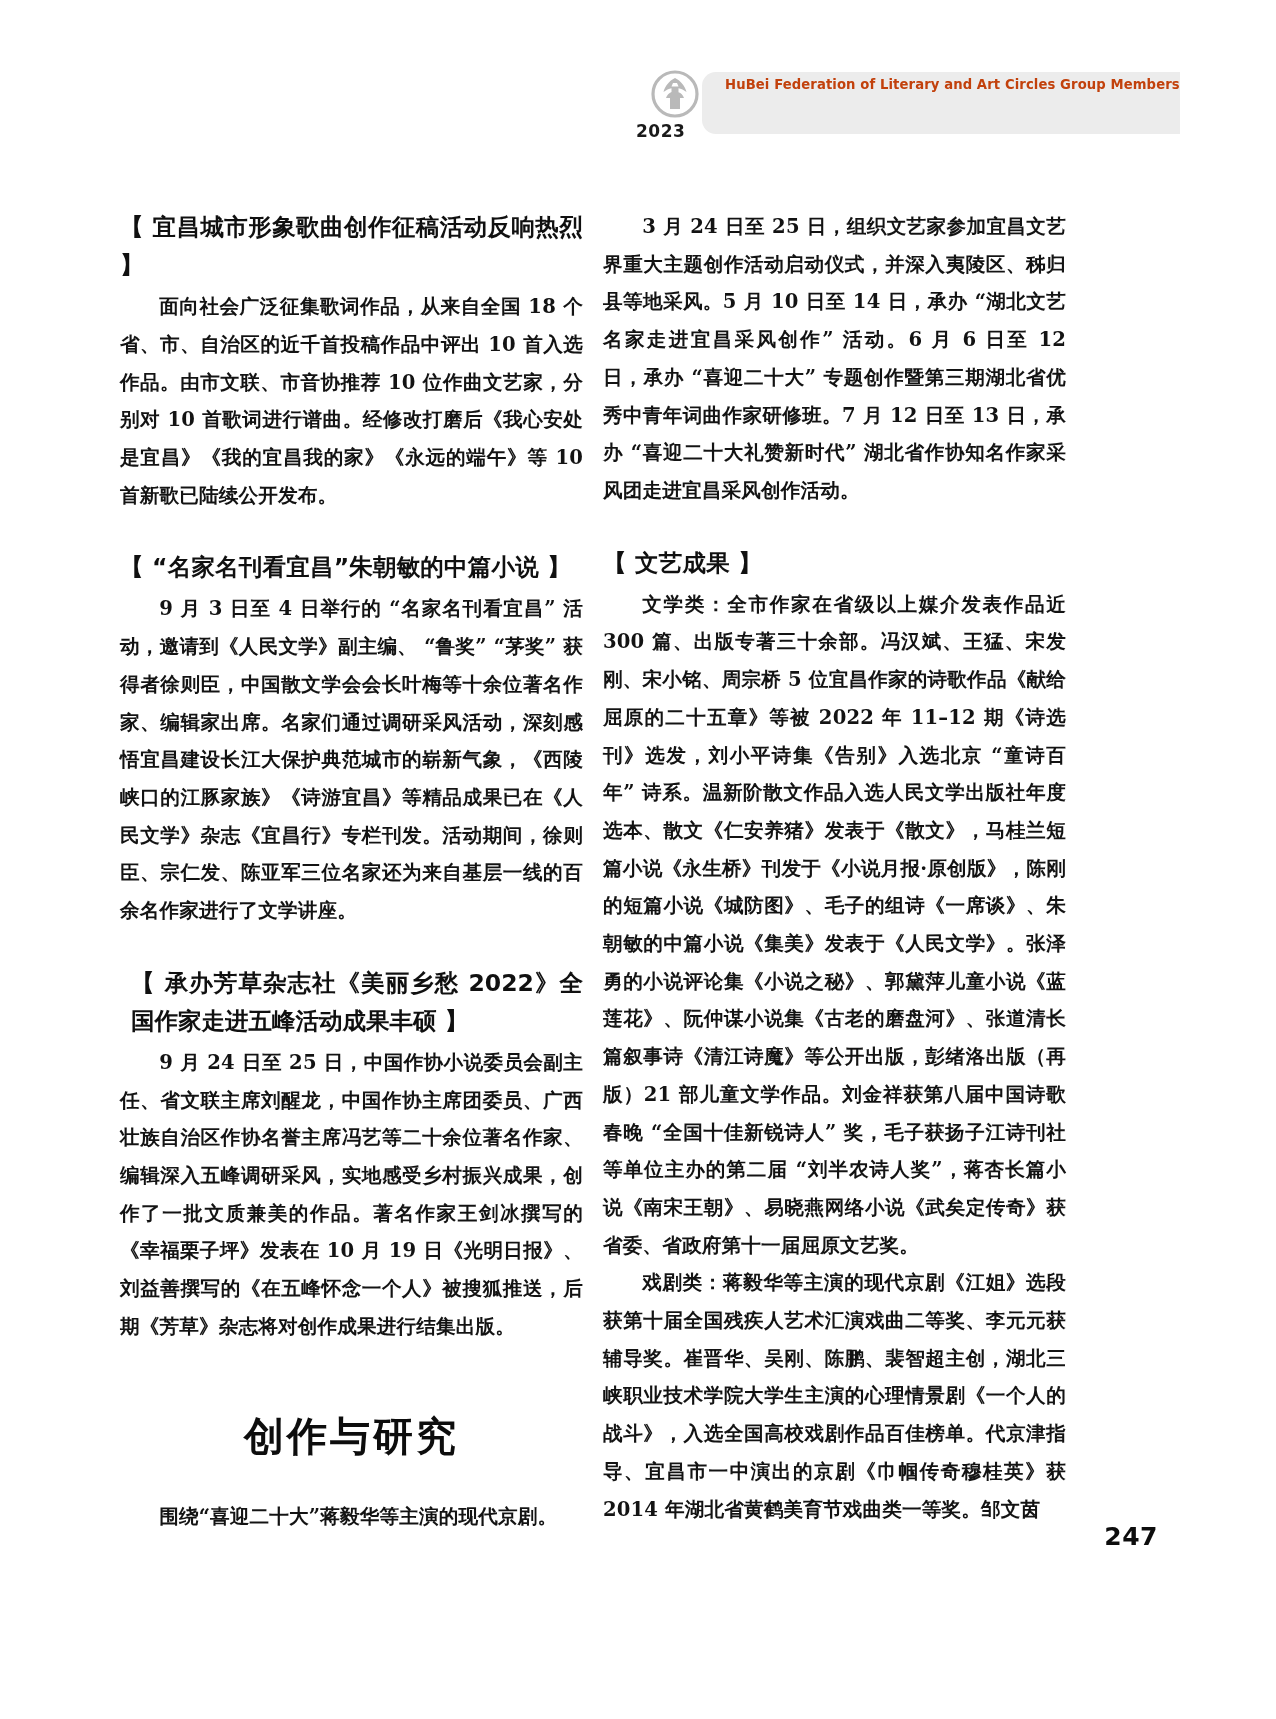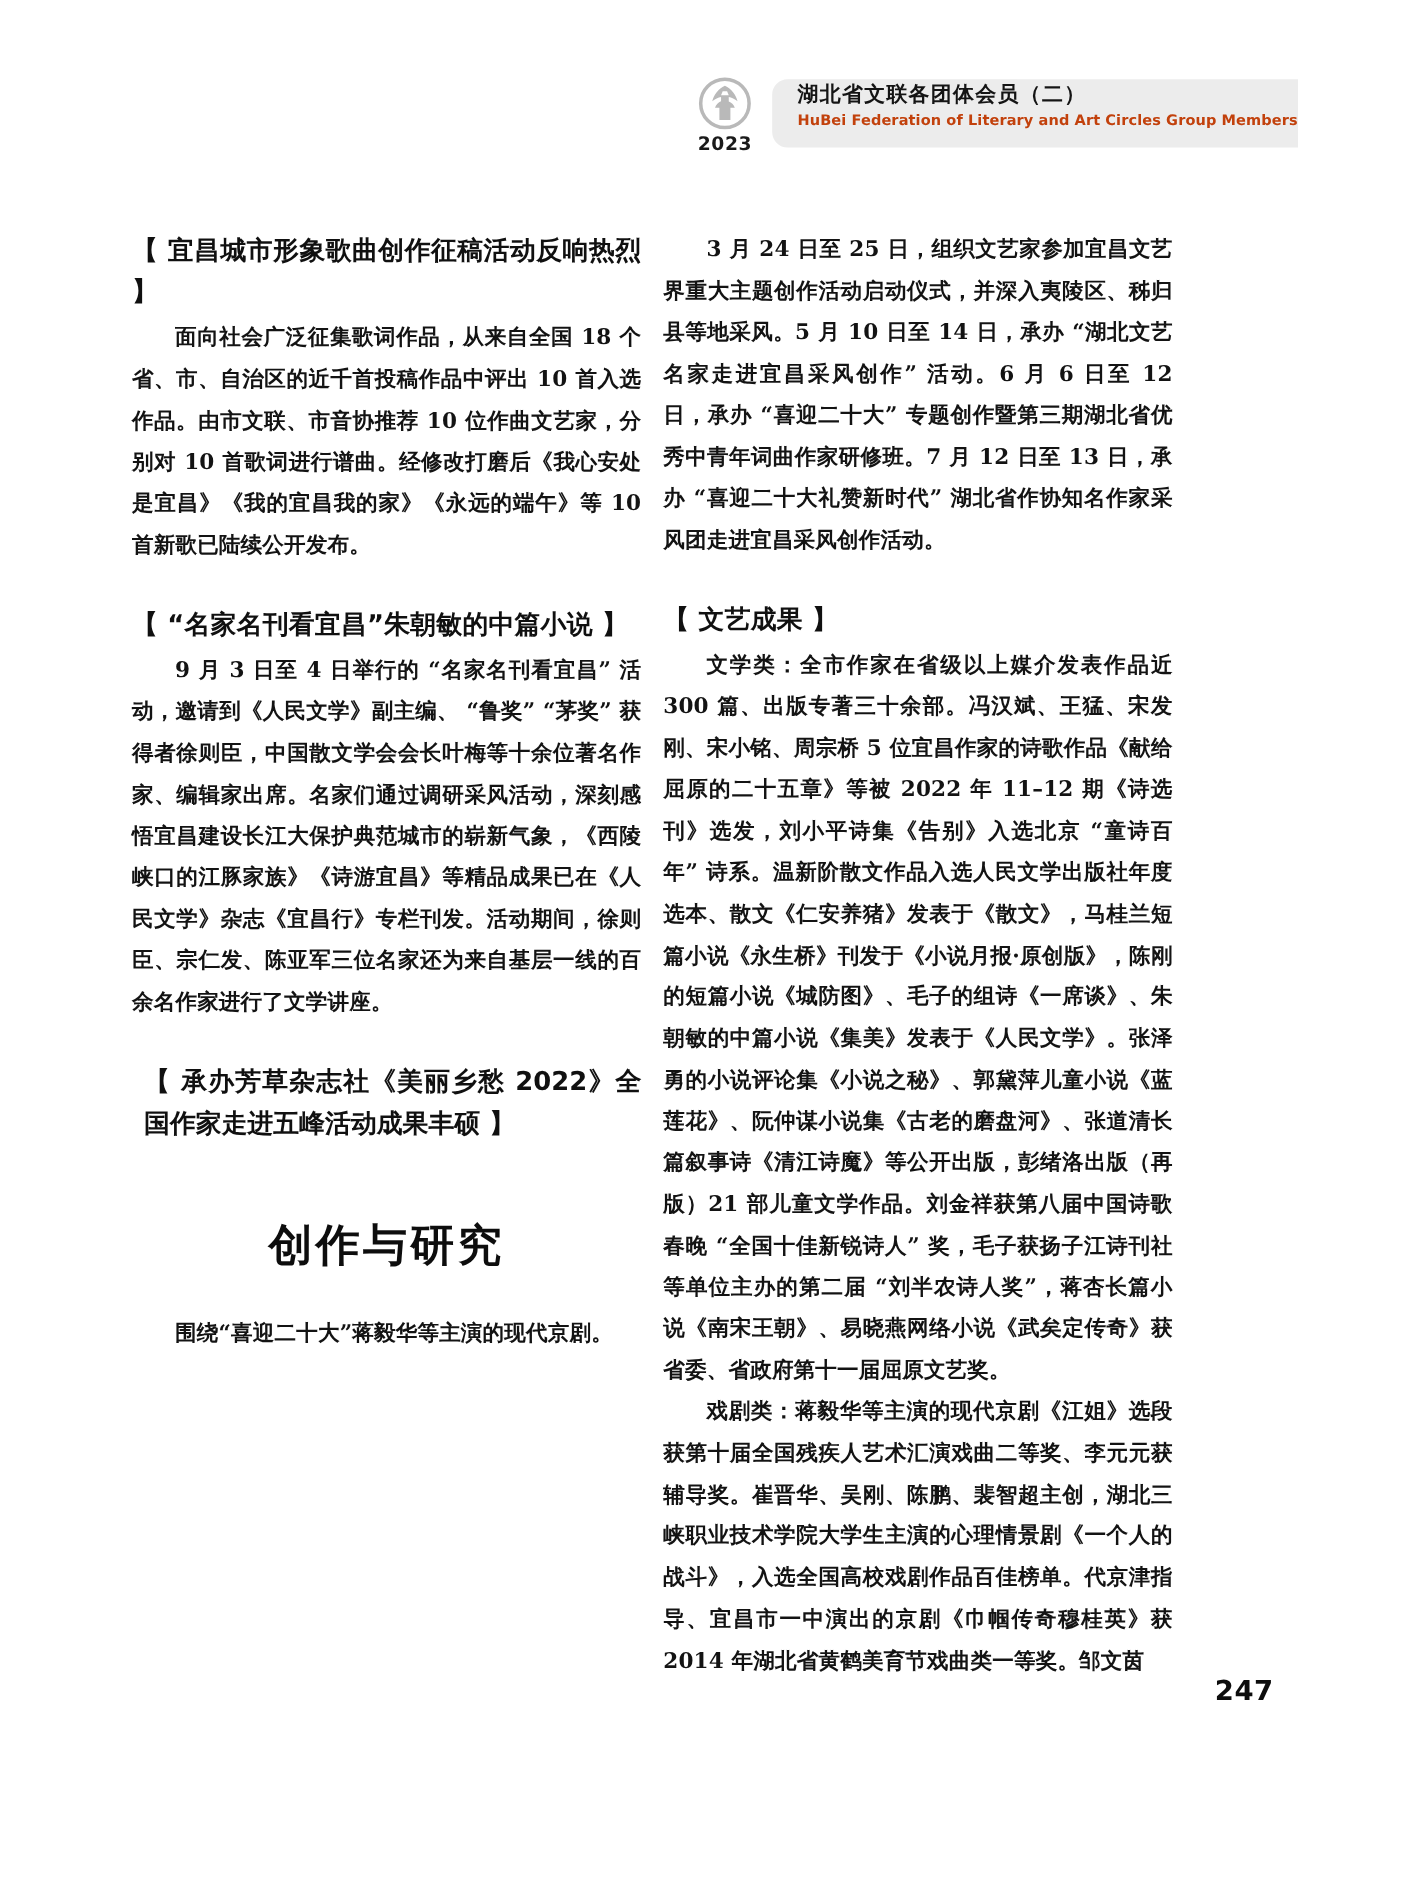--- a/index.html
+++ b/index.html
@@ -32,25 +32,25 @@
     position: absolute;
     left: 82px;
     top: 4px;
     width: 478px;
     height: 62px;
     background: #ececec;
     border-radius: 14px 0 0 14px;
   }
   .logo-wrap {
     position: absolute;
-    left: 0px;
+    left: 16px;
     top: 0px;
     width: 78px;
     height: 76px;
-    text-align: center;
+    text-align: left;
   }
   .logo-mark {
     display: block;
     margin: 0 auto;
   }
   .logo-year {
     font-family: "DejaVu Sans", sans-serif;
     font-weight: 700;
     font-size: 17px;
     letter-spacing: 0.5px;
@@ -158,38 +158,38 @@
         <path d="M28 10 C22 13 18 18 16.5 24 C19 22 22 20.5 24.5 20.2 L24.5 24
                  C22 25 20 27 19 30 L23 30 L23 41 L33 41 L33 30 L37 30
                  C36 27 34 25 31.5 24.2 L31.5 20.2 C34 20.5 37 22 39.5 24
                  C38 18 34 13 28 10 Z" fill="#b9b9b9"></path>
         <path d="M26 15 L30 15 L31.5 18.5 L24.5 18.5 Z" fill="#ffffff"></path>
       </svg>
       <div class="logo-year">2023</div>
     </div>
 
     <div class="runhead-text">
-      <div class="runhead-cn">湖北省文联各团体会员（二）</div>
       <div class="runhead-en">HuBei Federation of Literary and Art Circles Group Members</div>
     </div>
   </div>
 
   <div class="col col-left">
 
     <h2 class="bk-head">【 宜昌城市形象歌曲创作征稿活动反响热烈 】</h2>
     <p class="para">面向社会广泛征集歌词作品，从来自全国 18 个省、市、自治区的近千首投稿作品中评出 10 首入选作品。由市文联、市音协推荐 10 位作曲文艺家，分别对 10 首歌词进行谱曲。经修改打磨后《我心安处是宜昌》《我的宜昌我的家》《永远的端午》等 10 首新歌已陆续公开发布。</p>
 
     <div class="gap-md"></div>
 
     <h2 class="bk-head">【 “名家名刊看宜昌”朱朝敏的中篇小说 】</h2>
     <p class="para">9 月 3 日至 4 日举行的 “名家名刊看宜昌” 活动，邀请到《人民文学》副主编、 “鲁奖” “茅奖” 获得者徐则臣，中国散文学会会长叶梅等十余位著名作家、编辑家出席。名家们通过调研采风活动，深刻感悟宜昌建设长江大保护典范城市的崭新气象，《西陵峡口的江豚家族》《诗游宜昌》等精品成果已在《人民文学》杂志《宜昌行》专栏刊发。活动期间，徐则臣、宗仁发、陈亚军三位名家还为来自基层一线的百余名作家进行了文学讲座。</p>
 
     <div class="gap-md"></div>
 
     <h2 class="bk-head tight">【 承办芳草杂志社《美丽乡愁 2022》全国作家走进五峰活动成果丰硕 】</h2>
+    <p class="para">9 月 24 日至 25 日，中国作协小说委员会副主任、省文联主席刘醒龙，中国作协主席团委员、广西壮族自治区作协名誉主席冯艺等二十余位著名作家、编辑深入五峰调研采风，实地感受乡村振兴成果，创作了一批文质兼美的作品。著名作家王剑冰撰写的《幸福栗子坪》发表在 10 月 19 日《光明日报》、刘益善撰写的《在五峰怀念一个人》被搜狐推送，后期《芳草》杂志将对创作成果进行结集出版。</p>
 
     <h1 class="section-title">创作与研究</h1>
 
     <p class="para">围绕“喜迎二十大”蒋毅华等主演的现代京剧。</p>
   </div>
 
   <div class="col col-right">
 
     <p class="para">3 月 24 日至 25 日，组织文艺家参加宜昌文艺界重大主题创作活动启动仪式，并深入夷陵区、秭归县等地采风。5 月 10 日至 14 日，承办 “湖北文艺名家走进宜昌采风创作” 活动。6 月 6 日至 12 日，承办 “喜迎二十大” 专题创作暨第三期湖北省优秀中青年词曲作家研修班。7 月 12 日至 13 日，承办 “喜迎二十大礼赞新时代” 湖北省作协知名作家采风团走进宜昌采风创作活动。</p>
 

